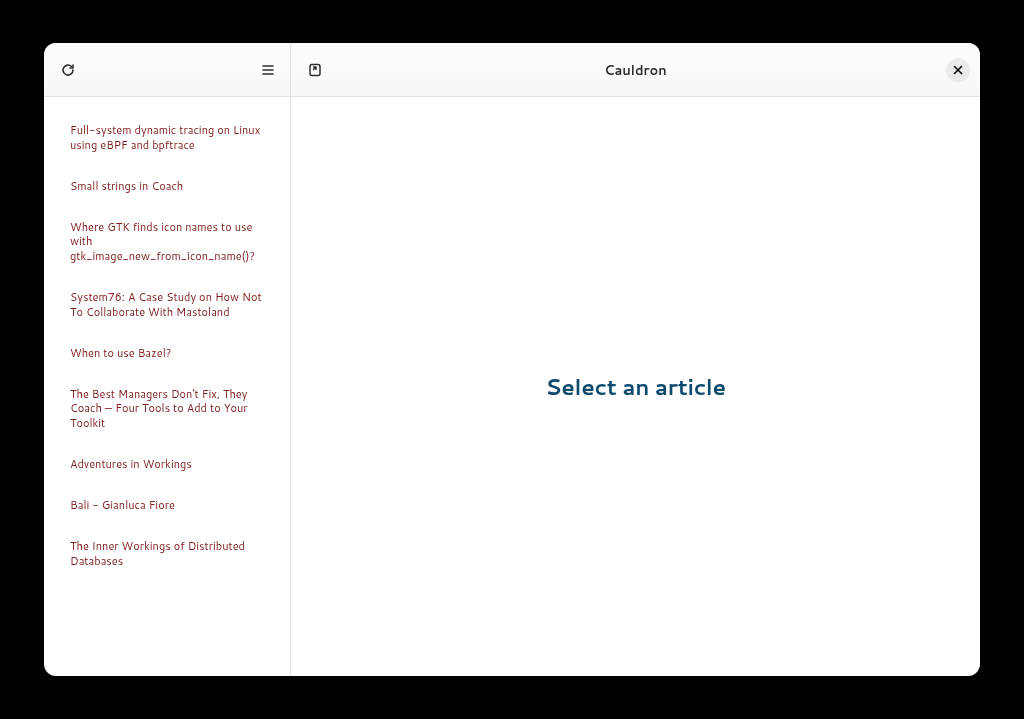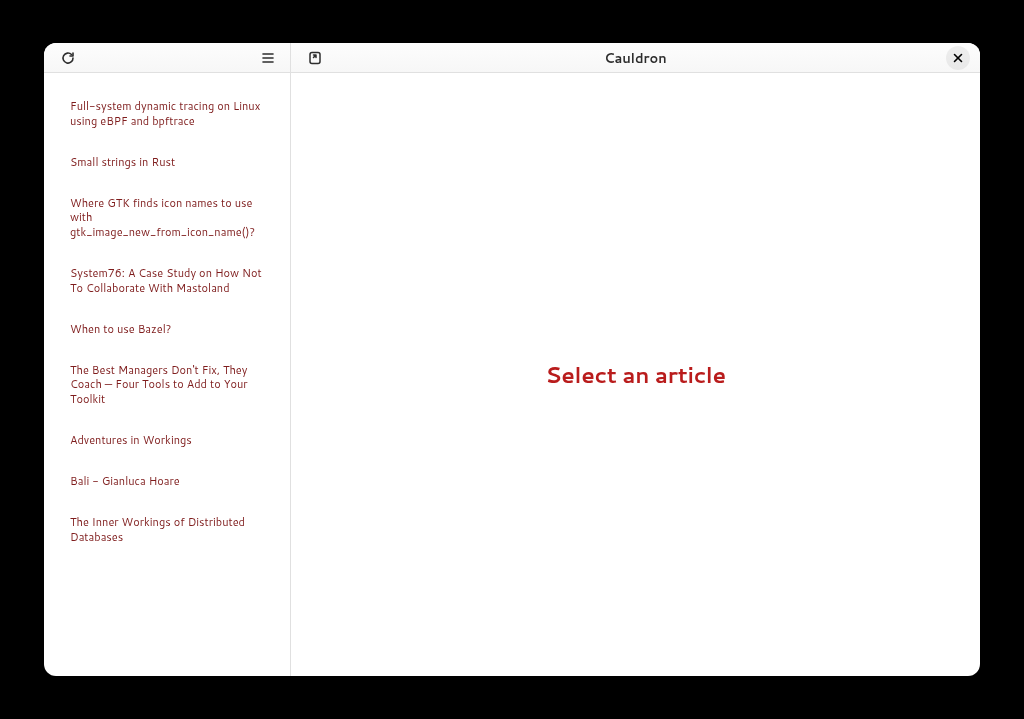--- a/index.html
+++ b/index.html
@@ -15,21 +15,21 @@
   .window {
     width: 936px;
     height: 633px;
     background: #fff;
     border-radius: 12px;
     overflow: hidden;
     display: flex;
     flex-direction: column;
   }
   .header {
-    height: 30px;
+    height: 54px;
     display: flex;
     align-items: flex-end;
     border-bottom: 1px solid #e0e0e0;
     background: linear-gradient(180deg, #fdfdfd 0%, #f7f7f7 100%);
   }
   .header-left {
     width: 247px;
     height: 100%;
     display: flex;
     align-items: center;
@@ -94,21 +94,21 @@
   }
   .main {
     flex: 1;
     display: flex;
     align-items: center;
     justify-content: center;
   }
   .placeholder {
     font-size: 22px;
     font-weight: 800;
-    color: #b91c1c;
+    color: #0c4a6e;
     letter-spacing: -0.3px;
   }
   .sidebar::-webkit-scrollbar { width: 8px; }
   .sidebar::-webkit-scrollbar-thumb { background: rgba(0,0,0,0.2); border-radius: 4px; }
   svg { display: block; }
 </style>
 </head>
 <body>
 
 <div class="window">
@@ -149,26 +149,26 @@
             <line x1="8.5" y1="1.5" x2="1.5" y2="8.5"></line>
           </svg>
         </span>
       </div>
     </div>
   </div>
 
   <div class="body">
     <div class="sidebar" id="article-list">
         <div class="article-item">Full-system dynamic tracing on Linux using eBPF and bpftrace</div>
-        <div class="article-item">Small strings in Rust</div>
+        <div class="article-item">Small strings in Coach</div>
         <div class="article-item">Where GTK finds icon names to use with gtk_image_new_from_icon_name()?</div>
         <div class="article-item">System76: A Case Study on How Not To Collaborate With Mastoland</div>
         <div class="article-item">When to use Bazel?</div>
         <div class="article-item">The Best Managers Don't Fix, They Coach — Four Tools to Add to Your Toolkit</div>
         <div class="article-item">Adventures in Workings</div>
-        <div class="article-item">Bali - Gianluca Hoare</div>
+        <div class="article-item">Bali - Gianluca Fiore</div>
         <div class="article-item">The Inner Workings of Distributed Databases</div>
       </div>
     <div class="main">
       <div class="placeholder">Select an article</div>
     </div>
   </div>
 </div>
 
 </body></html>

